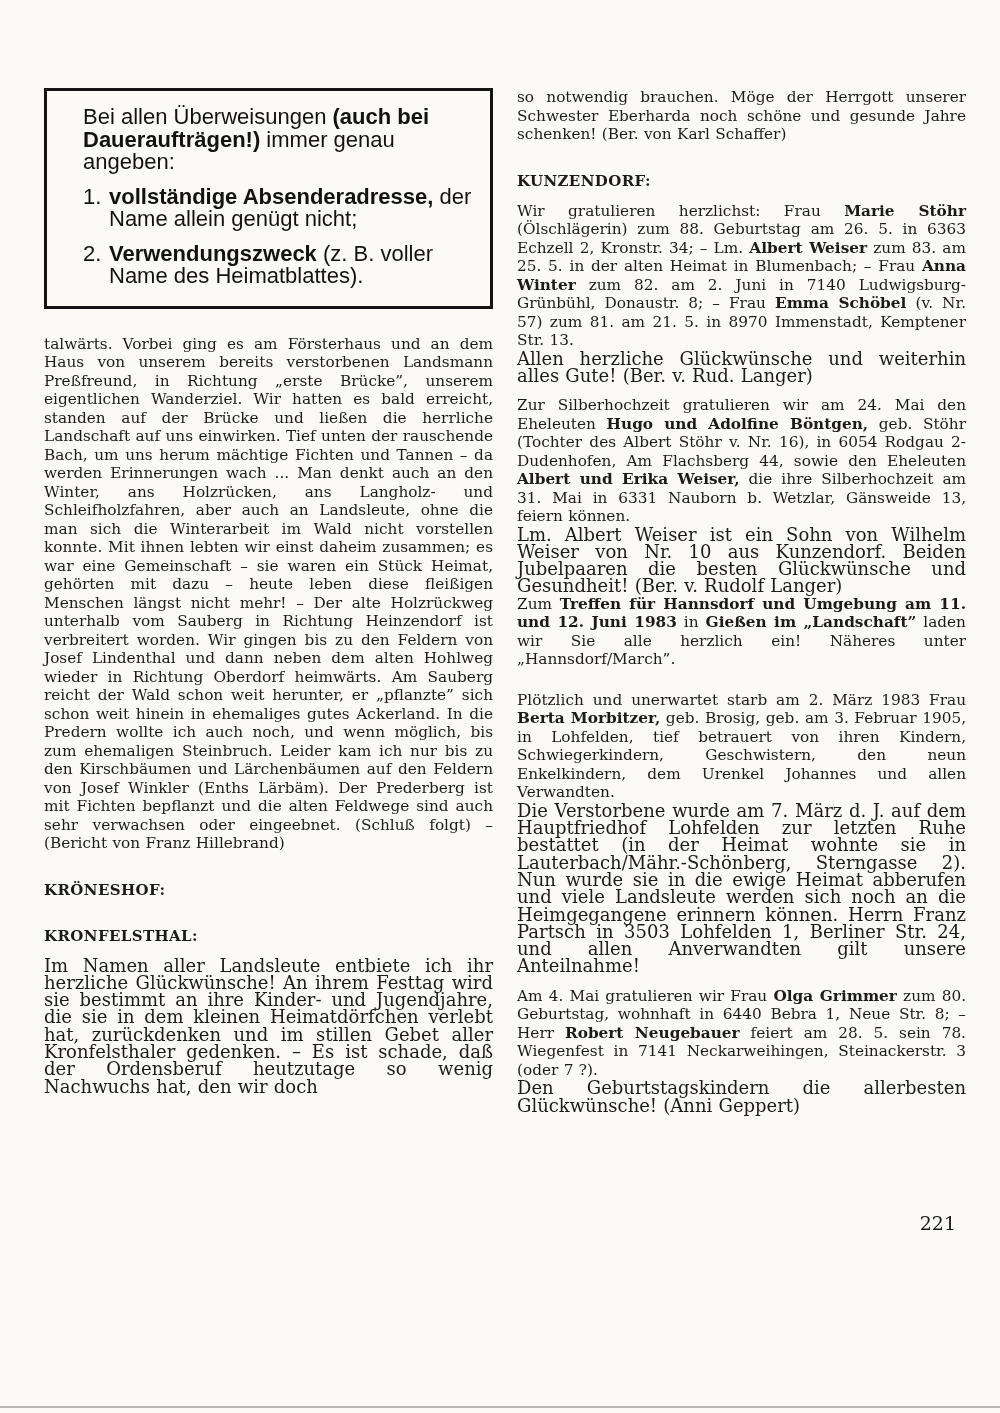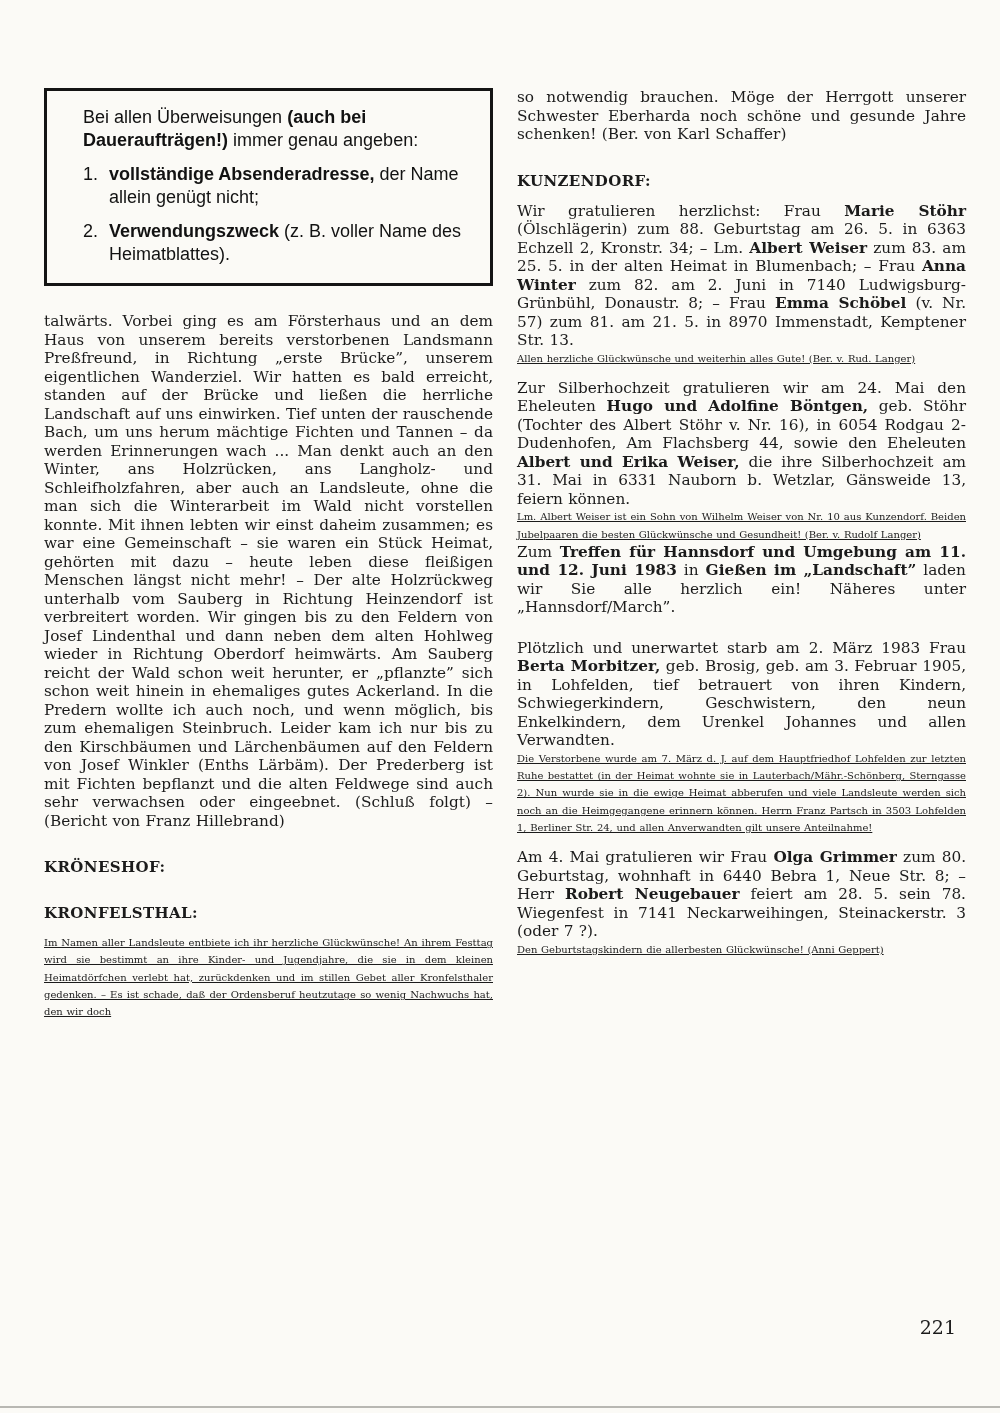--- a/index.html
+++ b/index.html
@@ -28,57 +28,56 @@
     width: 449px;
     box-sizing: border-box;
   }
   
   .notice-box {
     border: 3px solid #141414;
     box-sizing: border-box;
     padding: 15px 16px 18px 36px;
     margin-bottom: 26px;
     font-family: "Liberation Sans", sans-serif;
-    font-size: 18px;
+    font-size: 22px;
     line-height: 22.5px;
     color: #121212;
   }
   .notice-intro { margin: 0; }
   .notice-item { display: flex; margin-top: 12px; }
   .notice-num { flex: none; width: 26px; }
   .notice-text { flex: 1; }
   .notice-box .b { font-weight: bold; }
   
   .para {
     margin: 0;
     text-align: justify;
     font-size: 15.3px;
     line-height: 18.5px;
     word-spacing: 0.5px;
   }
   .para.small {
-    font-size: 10px;
+    font-size: 18px;
     line-height: 17.3px;
-    text-decoration: underline;
   }
   .para .b { font-weight: bold; }
   .para.new-item { margin-top: 12px; }
   .para.big-gap { margin-top: 22px; }
   h2.section-heading {
     font-family: "DejaVu Serif", serif;
     font-size: 15px;
     font-weight: bold;
     letter-spacing: 0.4px;
     margin: 28px 0 12px 0;
     text-align: left;
   }
   .col h2.section-heading:first-child { margin-top: 0; }
   .page-number {
     position: absolute;
-    top: 1316px;
+    top: 1212px;
     right: 44px;
     font-size: 19px;
     font-family: "DejaVu Serif", serif;
     color: #1b1b1b;
   }
   .scan-line {
     position: absolute;
     left: 0;
     right: 0;
     top: 1406px;

